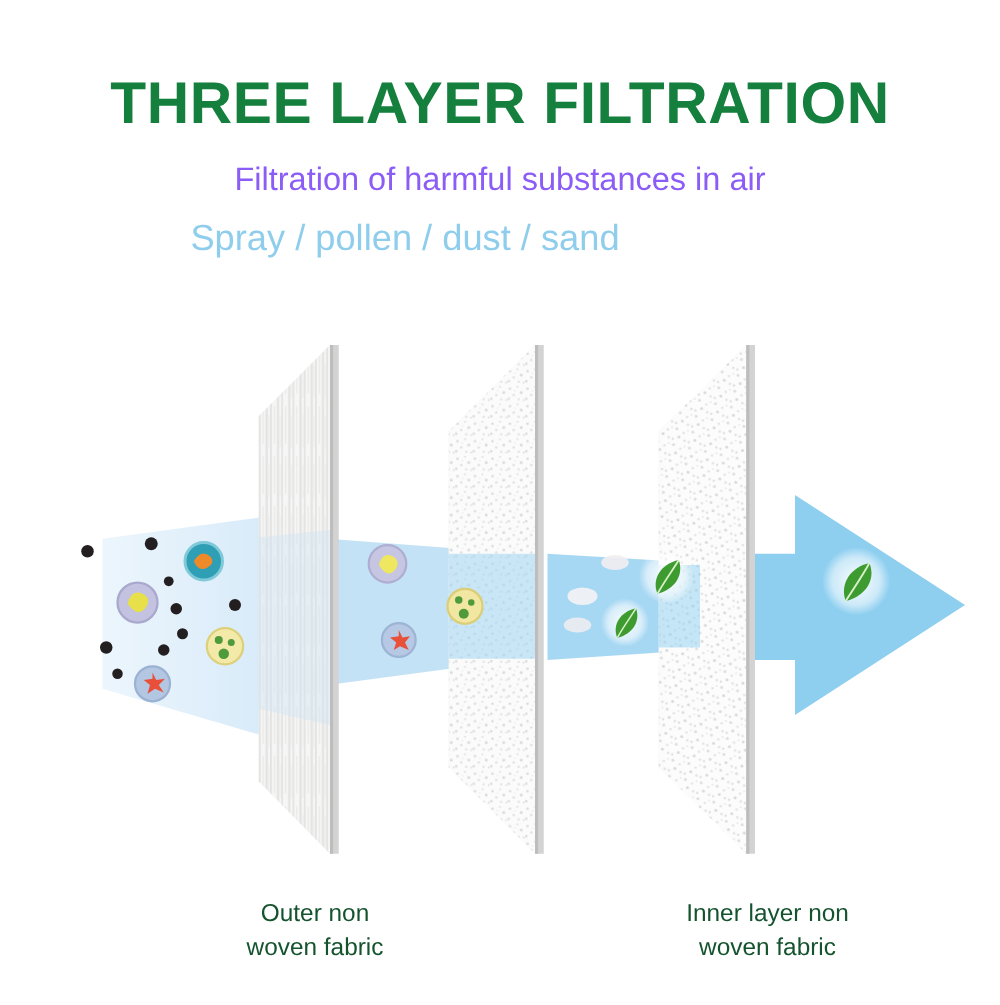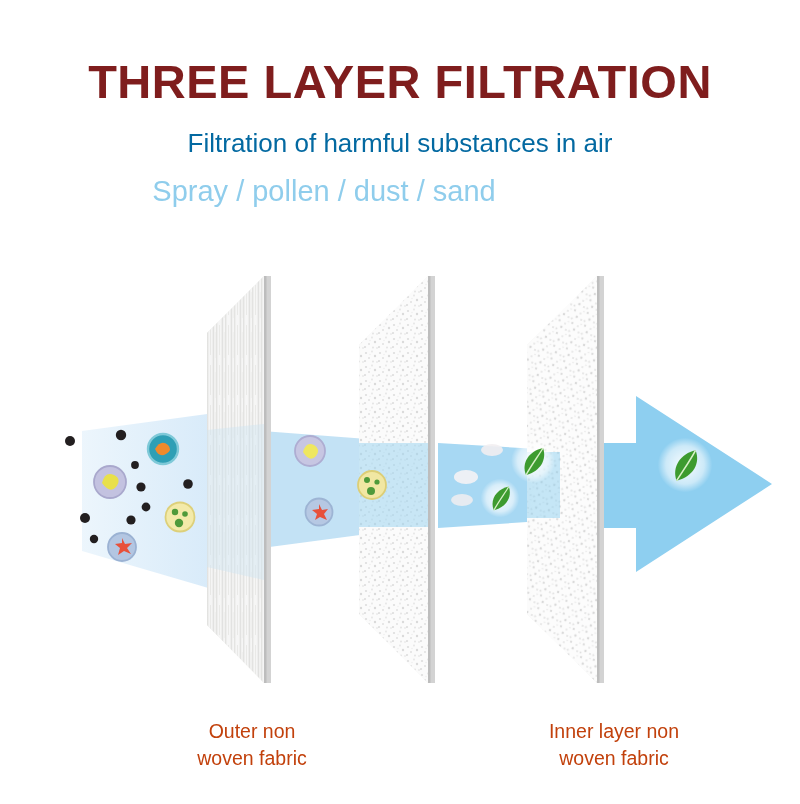--- a/index.html
+++ b/index.html
@@ -29,32 +29,32 @@
     user-select: none;
   }
   .title {
     position: absolute;
     left: 0;
     top: 58px;
     width: 800px;
     font-size: 47px;
     font-weight: bold;
     letter-spacing: 0.5px;
-    color: #7f1d1d;
+    color: #15803d;
     line-height: 1;
     white-space: nowrap;
   }
   .subtitle-1 {
     position: absolute;
     left: 0;
     top: 130px;
     width: 800px;
     font-size: 26px;
     font-weight: normal;
-    color: #0369a1;
+    color: #8b5cf6;
     line-height: 1;
   }
   .subtitle-2 {
     position: absolute;
     left: 0;
     top: 177px;
     width: 648px;
     font-size: 29px;
     font-weight: normal;
     color: #8fcdec;
@@ -79,21 +79,21 @@
     left: 0;
     top: 718px;
     width: 800px;
     height: 80px;
   }
   .caption {
     position: absolute;
     top: 0;
     text-align: center;
     font-size: 19.5px;
-    color: #c2410c;
+    color: #14532d;
     line-height: 27px;
     white-space: pre-line;
     font-family: "Liberation Sans", sans-serif;
   }
   .caption-outer  { left: 168px;  width: 168px; }
   .caption-middle { left: 348px;  width: 188px; }
   .caption-inner  { left: 515px;  width: 198px; }
 </style>
 </head>
 <body>

